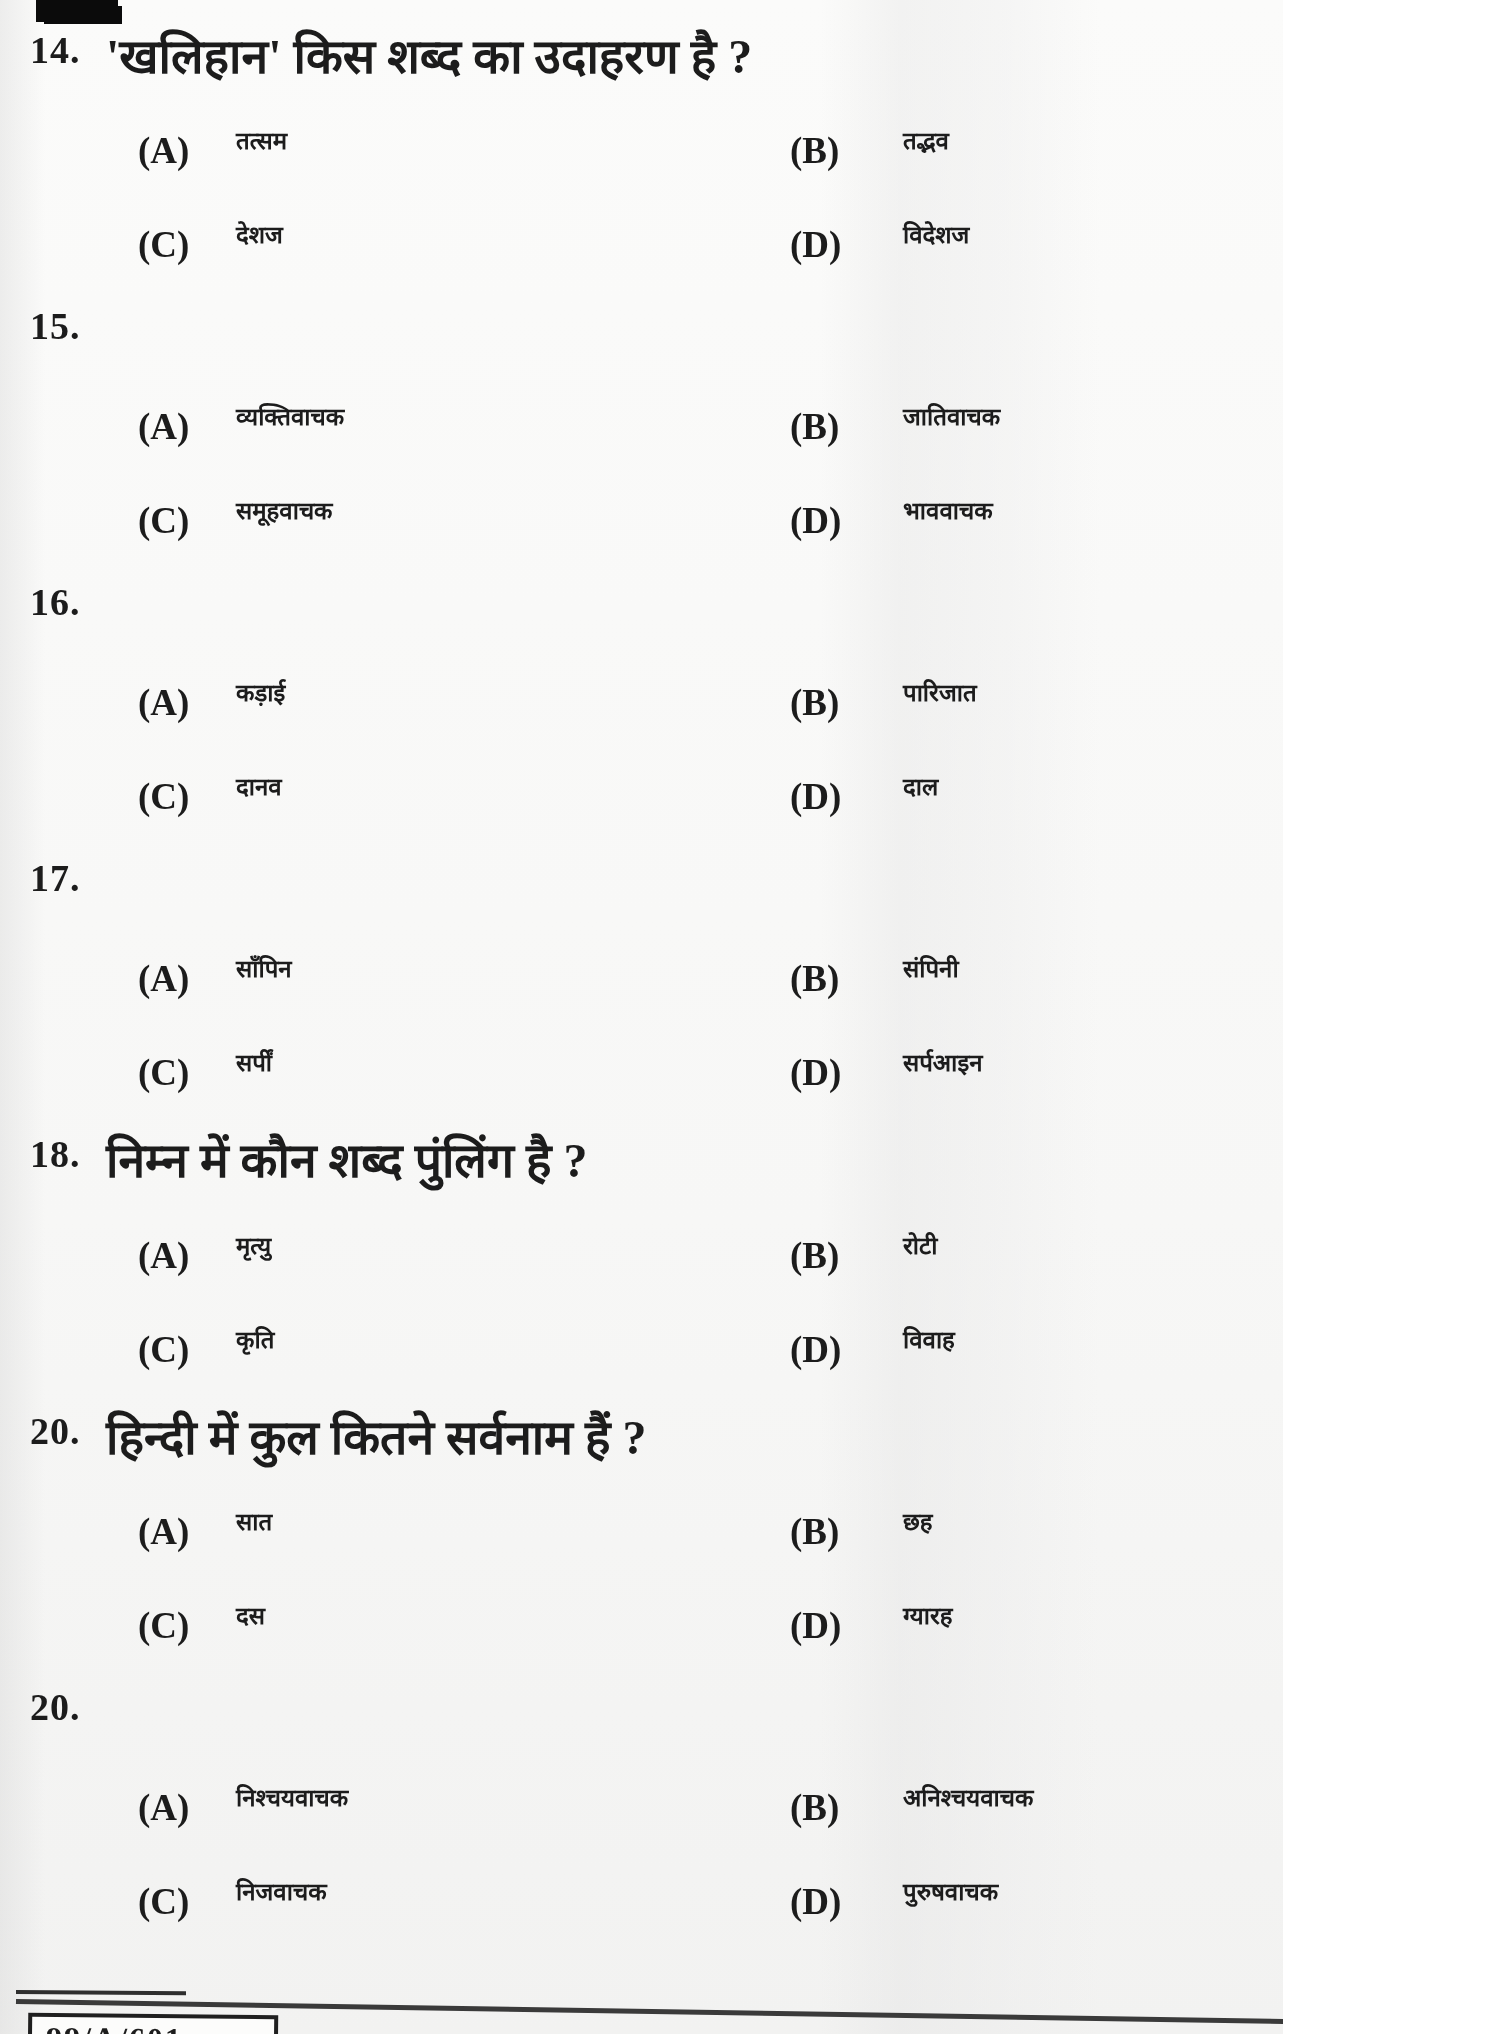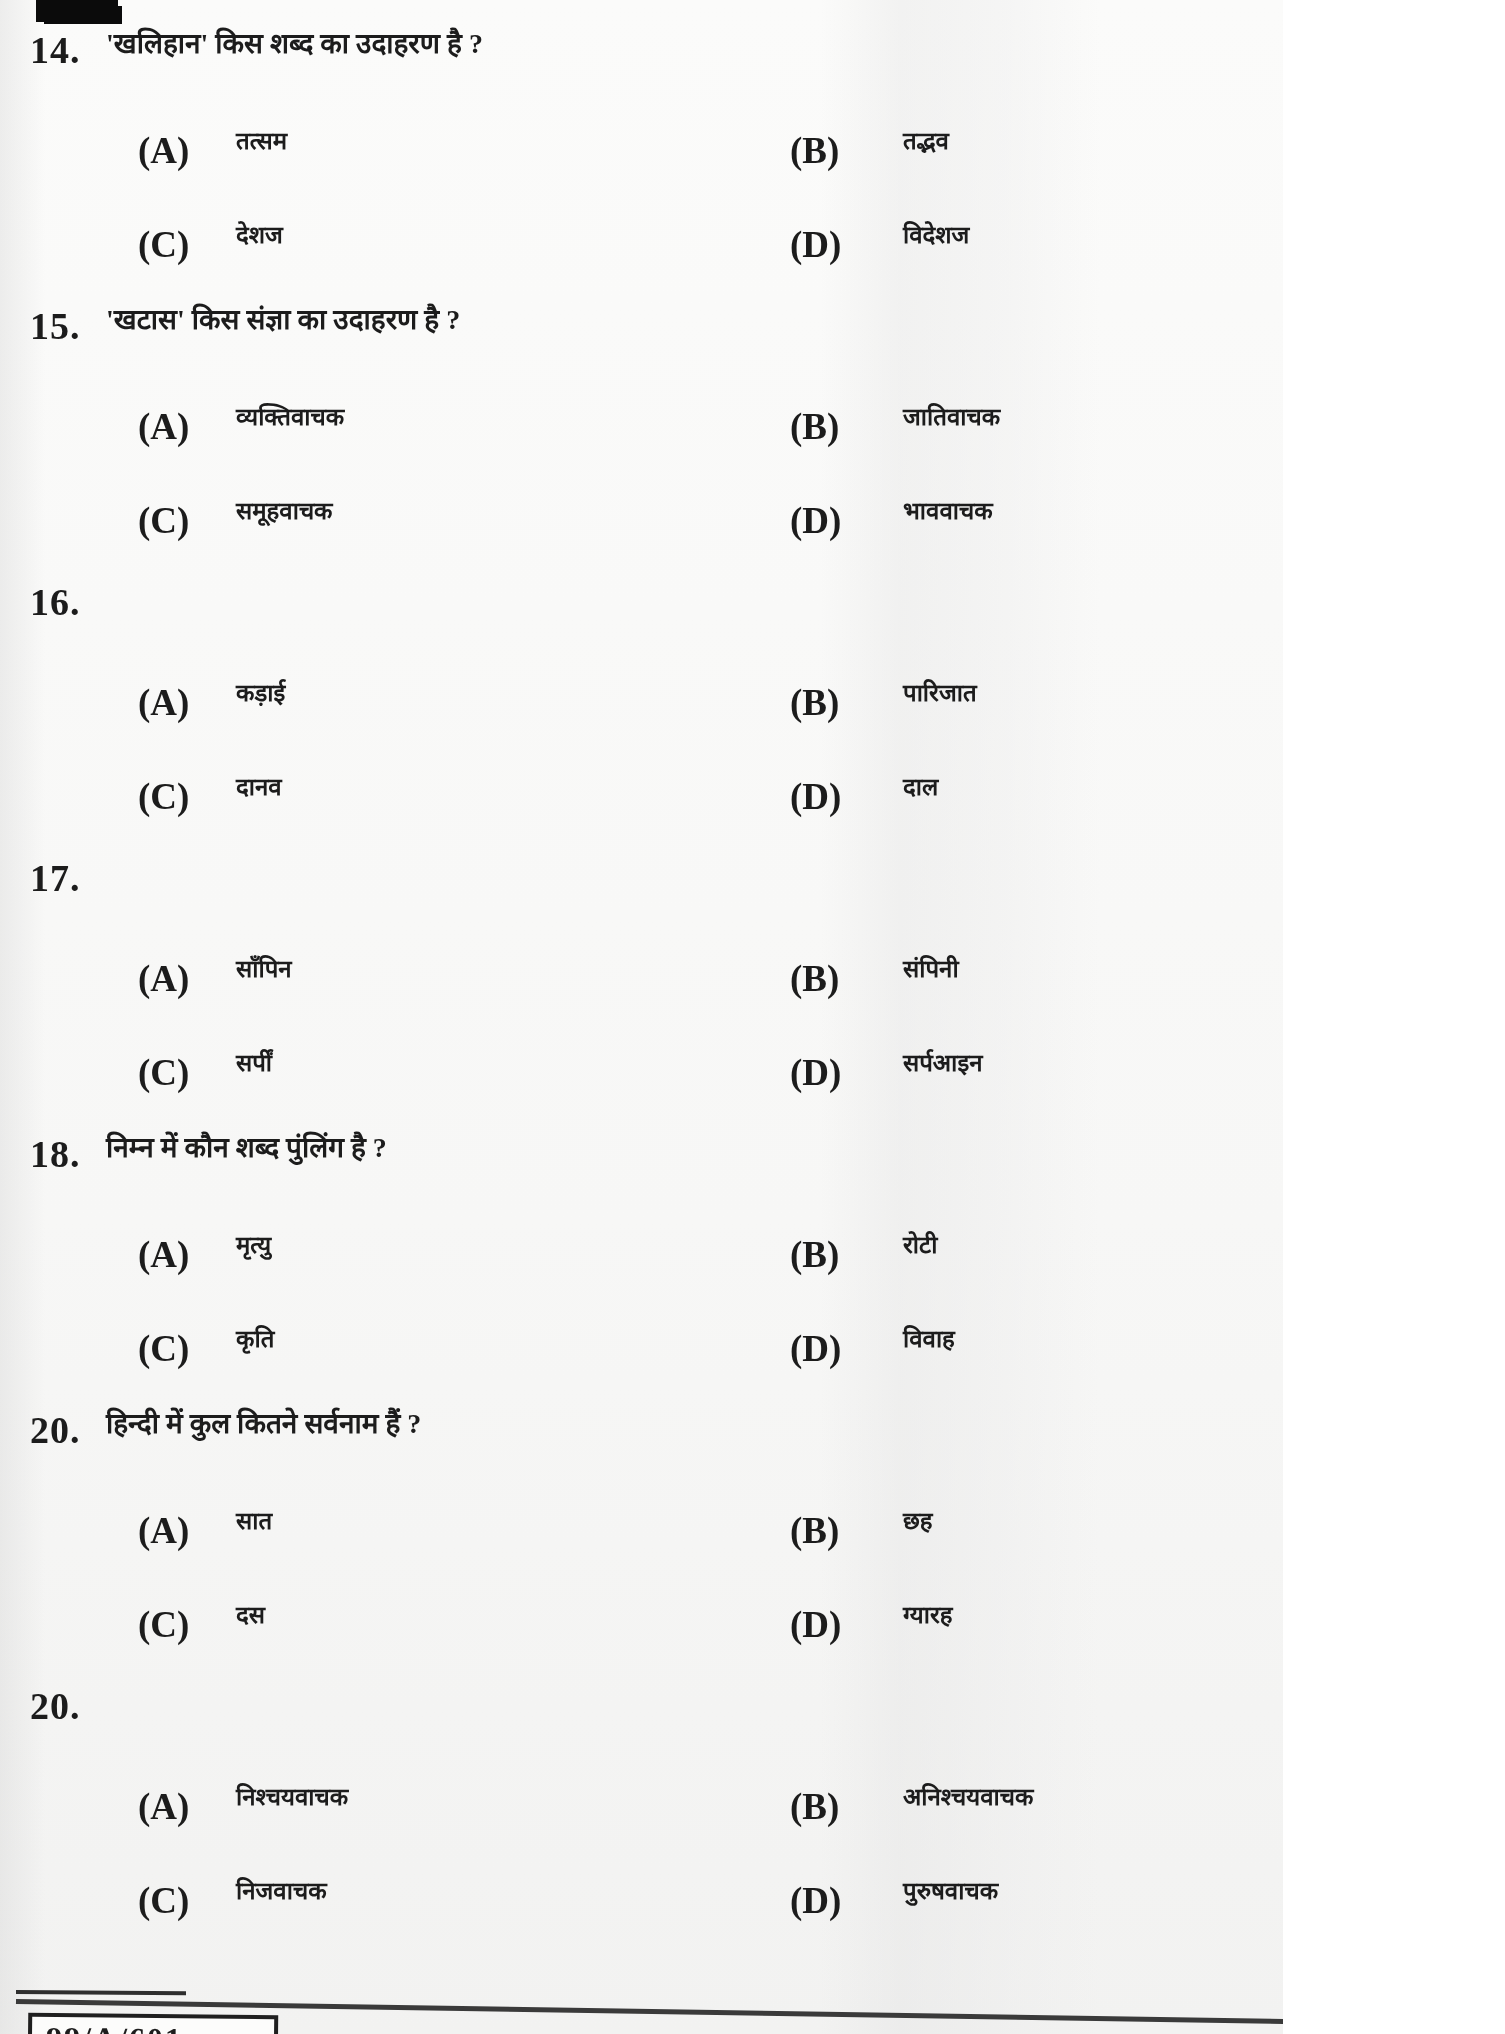--- a/index.html
+++ b/index.html
@@ -38,21 +38,21 @@
     font-weight:bold;
   }
   .q-num{
     display:inline-block;
     margin-left:30px;width:76px;
     font-size:38px;line-height:1.3;
     letter-spacing:1px;
   }
   .q-text{
     flex:1;
-    font-size:28px;line-height:1.3;
+    font-size:48px;line-height:1.3;
   }
   .opt-row{
     position:relative;height:56px;margin-top:38px;
     font-weight:bold;
   }
   .opt-label{
     position:absolute;top:0;
     font-size:37px;line-height:1.35;
   }
   .opt-text{
@@ -105,21 +105,20 @@
         <span class="opt-label pos-la">(C)</span>
         <span class="opt-text pos-lt">देशज</span>
         <span class="opt-label pos-rl">(D)</span>
         <span class="opt-text pos-rt">विदेशज</span>
       </div>
     </section>
 
     <section class="question">
       <div class="q-row">
         <span class="q-num">15.</span>
-        <span class="q-text">'खटास' किस संज्ञा का उदाहरण है ?</span>
       </div>
       <div class="opt-row">
         <span class="opt-label pos-la">(A)</span>
         <span class="opt-text pos-lt">व्यक्तिवाचक</span>
         <span class="opt-label pos-rl">(B)</span>
         <span class="opt-text pos-rt">जातिवाचक</span>
       </div>
       <div class="opt-row">
         <span class="opt-label pos-la">(C)</span>
         <span class="opt-text pos-lt">समूहवाचक</span>

